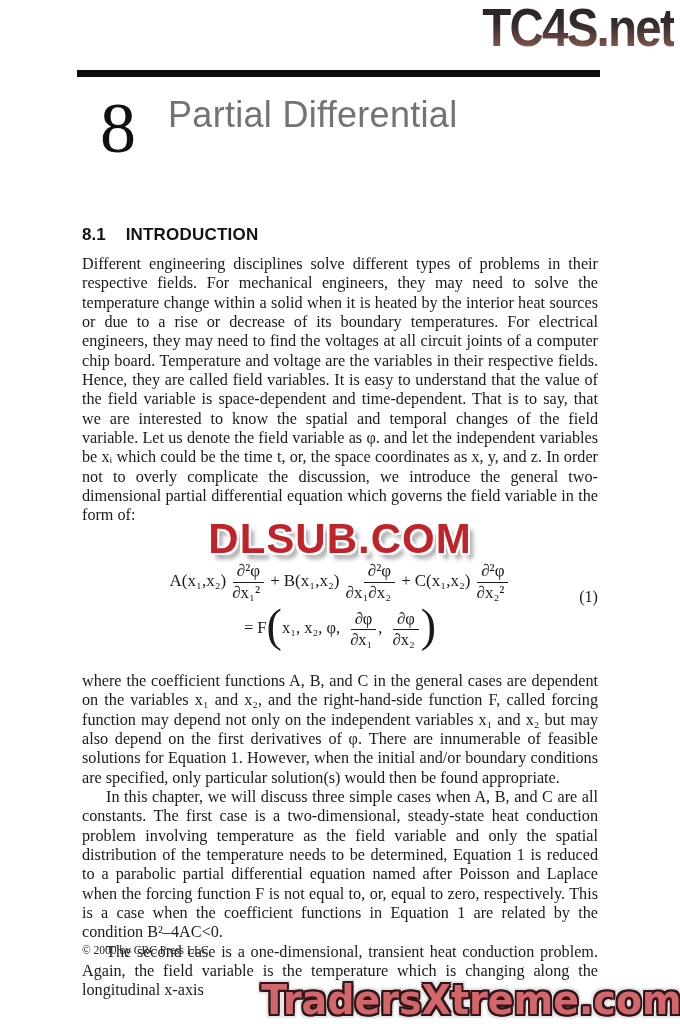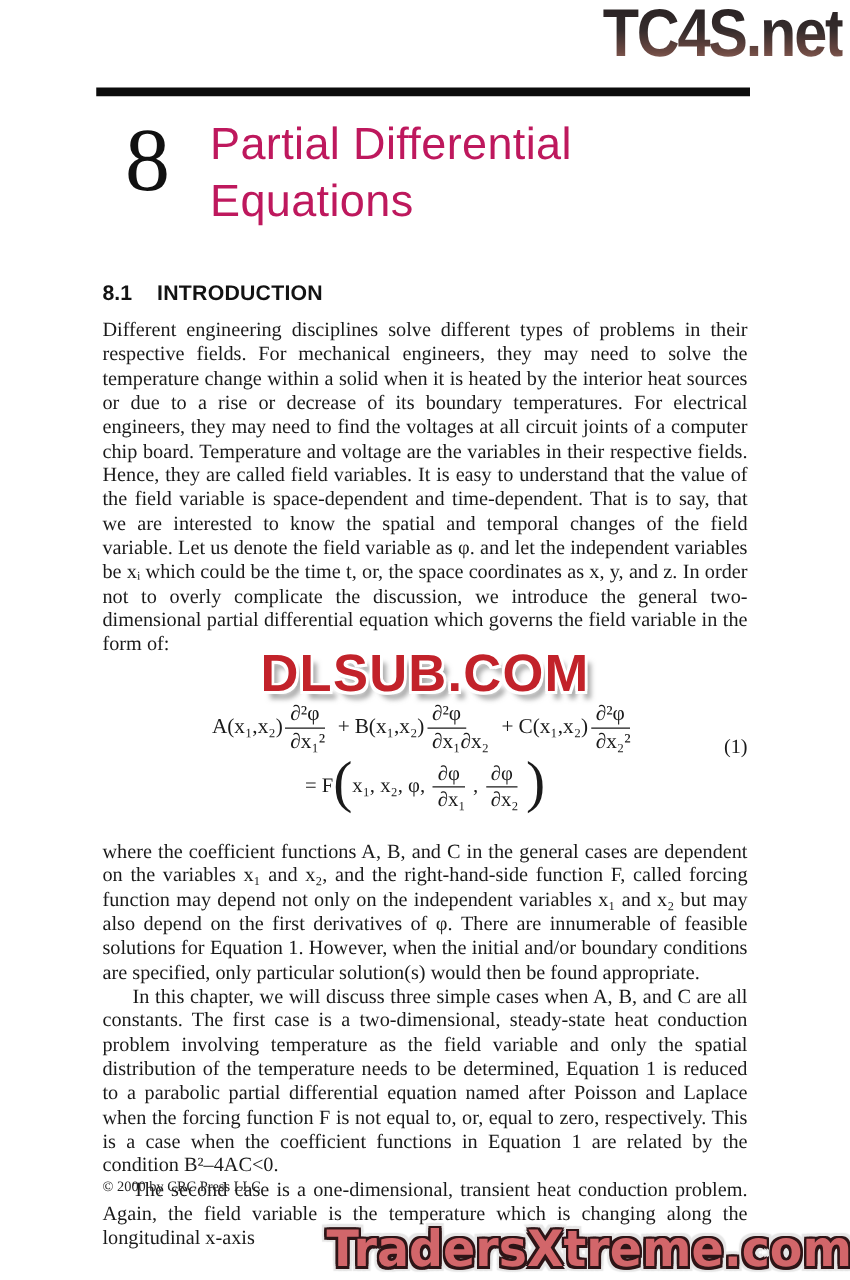--- a/index.html
+++ b/index.html
@@ -14,40 +14,40 @@
         background:linear-gradient(180deg,#262021 0%,#352c2c 45%,#6e4a43 78%,#a47b70 100%);
         -webkit-background-clip:text;background-clip:text;color:transparent;}
 
   
   .rule{position:absolute;left:77px;top:70px;width:523px;height:7px;background:#0c0c0c;}
 
   
   .chapter{position:absolute;left:100px;top:92px;display:flex;align-items:flex-start;}
   .chapter-number{font-family:"Liberation Serif","DejaVu Serif",serif;font-size:72px;line-height:72px;color:#111;}
   .chapter-title{margin-left:32px;font-family:"Liberation Sans","DejaVu Sans",sans-serif;
-                 font-size:36px;line-height:46px;color:#be185d;letter-spacing:.3px;}
+                 font-size:36px;line-height:46px;color:#737373;letter-spacing:.3px;}
 
   
   .section-heading{position:absolute;left:82px;top:225px;
                    font-family:"Liberation Sans","DejaVu Sans",sans-serif;
                    font-weight:700;font-size:17px;color:#131313;}
   .section-heading .sh-title{margin-left:20px;letter-spacing:.2px;}
 
   
   .body-text{position:absolute;left:82px;top:255px;width:516px;
              font-size:16.2px;line-height:19.35px;text-align:justify;}
   .body-text p{margin:0;}
   .body-text p.indent{text-indent:24px;}
   .it{}
 
   
   .equation-block{position:relative;margin:10px 0 8px 0;height:128px;}
   .eq-line1{position:absolute;left:0;right:0;top:26px;text-align:center;font-size:17px;white-space:nowrap;}
   .eq-line2{position:absolute;left:0;right:0;top:74px;text-align:center;font-size:16.5px;white-space:nowrap;}
-  .frac{display:inline-flex;flex-direction:column;align-items:flex-start;vertical-align:middle;margin:0 2px;}
+  .frac{display:inline-flex;flex-direction:column;align-items:flex-end;vertical-align:middle;margin:0 2px;}
   .frac .num{padding:0 4px 1px 4px;border-bottom:1px solid #1a1a1a;line-height:1.1;}
   .frac .den{padding:1px 4px 0 4px;line-height:1.1;}
   .op{margin:0 4px;}
   .bigparen{font-size:46px;font-weight:400;vertical-align:middle;position:relative;top:-3px;line-height:0;}
   .eq-number{position:absolute;right:0;top:52px;font-size:16.2px;}
 
   
   .dlsub{position:absolute;left:50%;top:-18px;transform:translateX(-50%);
          font-family:Liberation Sans, sans-serif;font-weight:700;
          font-size:42px;letter-spacing:1px;line-height:1;color:#c2222a;white-space:nowrap;z-index:3;
@@ -75,21 +75,20 @@
 <div class="page">
 
   <div class="tc4s">TC4S.net</div>
 
   <div class="rule"></div>
 
   <div class="chapter">
     <div class="chapter-number">8</div>
     <div class="chapter-title">
       <div>Partial Differential</div>
-      <div>Equations</div>
     </div>
   </div>
 
   <div class="section-heading">
     <span class="sh-num">8.1</span><span class="sh-title">INTRODUCTION</span>
   </div>
 
   <div class="body-text">
     <p><span>Different engineering disciplines solve different types of problems in their respective fields. For mechanical engineers, they may need to solve the temperature change within a solid when it is heated by the interior heat sources or due to a rise or decrease of its </span><span class="it">boundary</span><span> temperatures. For electrical engineers, they may need to find the voltages at all circuit joints of a computer chip board. Temperature and voltage are the variables in their respective fields. Hence, they are called </span><span class="it">field variables</span><span>. It is easy to understand that the value of the field variable is </span><span class="it">space-dependent</span><span> and </span><span class="it">time-dependent</span><span>. That is to say, that we are interested to know the </span><span class="it">spatial</span><span> and </span><span class="it">temporal</span><span> changes of the field variable. Let us denote the field variable as φ. and let the independent variables be xᵢ which could be the time t, or, the space coordinates as x, y, and z. In order not to overly complicate the discussion, we introduce the general two-dimensional partial differential equation which governs the field variable in the form of:</span></p>
 

